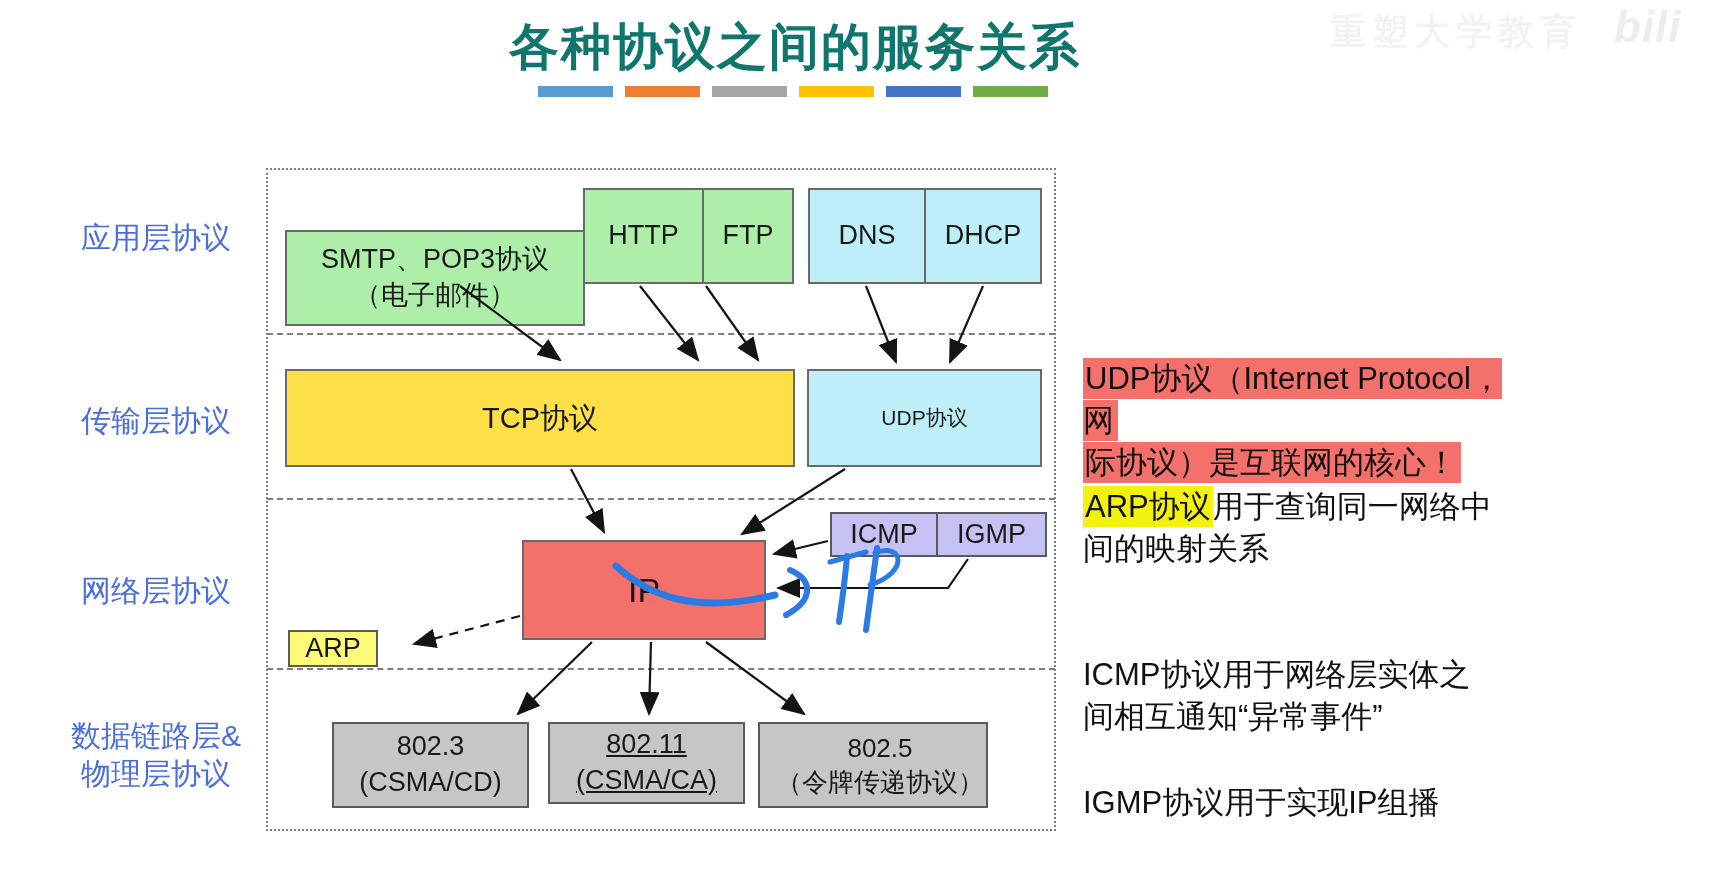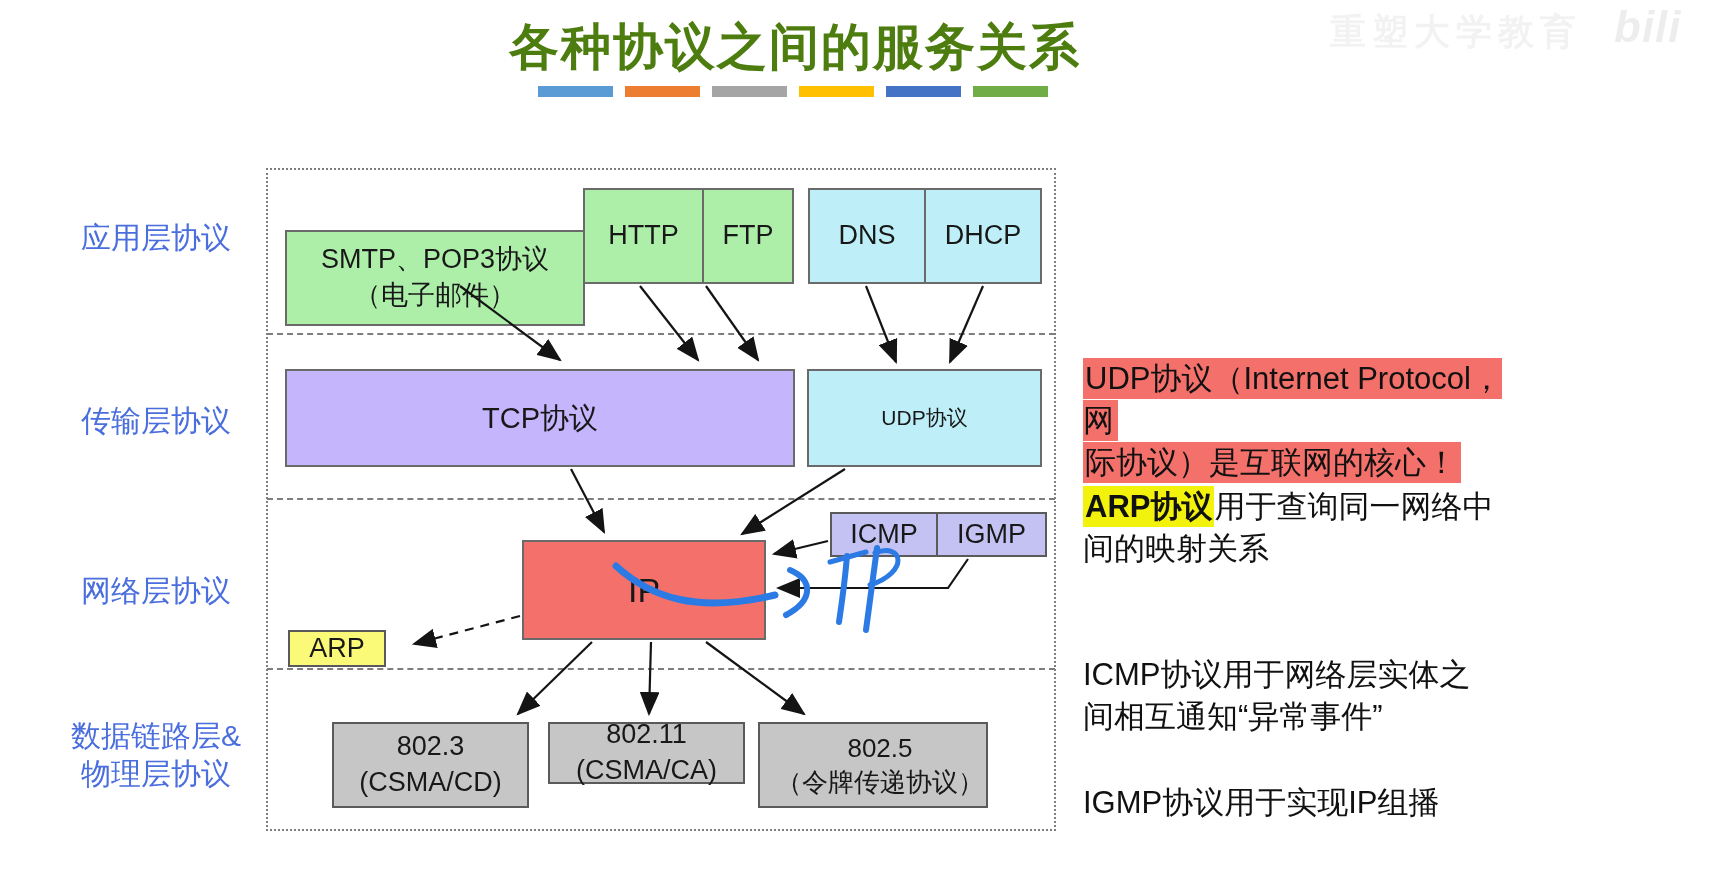--- a/index.html
+++ b/index.html
@@ -2,21 +2,21 @@
 <html><head>
 <meta charset="utf-8">
 <style>
   html,body{margin:0;padding:0;background:#ffffff;}
   .canvas{position:relative;width:1713px;height:872px;background:#ffffff;overflow:hidden;
           font-family:"Liberation Sans",sans-serif;}
 
   
   .title{position:absolute;left:400px;top:14px;width:790px;text-align:center;
          font-family:"Liberation Serif",serif;font-weight:bold;font-size:50px;
-         color:#4d7c0f;letter-spacing:2px;}
+         color:#0f766e;letter-spacing:2px;}
   .bars{position:absolute;left:538px;top:86px;width:510px;height:11px;display:flex;gap:12px;}
   .bars span{display:block;width:75px;height:11px;}
   .bar1{background:#5B9BD5}.bar2{background:#ED7D31}.bar3{background:#A5A5A5}
   .bar4{background:#FFC000}.bar5{background:#4472C4}.bar6{background:#70AD47}
 
   
   .wm-text{position:absolute;left:1330px;top:8px;font-size:36px;font-weight:bold;
            color:rgba(0,0,0,0.05);letter-spacing:6px;}
   .wm-logo{position:absolute;left:1614px;top:2px;font-size:44px;font-weight:bold;
            font-style:italic;color:rgba(0,0,0,0.07);letter-spacing:1px;}
@@ -31,49 +31,49 @@
   .llabel{position:absolute;left:46px;width:220px;text-align:center;color:#4A6EDD;
           font-size:30px;line-height:38px;}
   .llabel1{top:219px}.llabel2{top:402px}.llabel3{top:572px}.llabel4{top:717px}
 
   
   .bx{position:absolute;box-sizing:border-box;border:2px solid #6a6a6a;color:#181818;
       display:flex;flex-direction:column;align-items:center;justify-content:center;
       text-align:center;line-height:1.32;}
   .green{background:#ADEFA9}
   .cyan{background:#BEEFF8}
-  .bgreen{background:#c4b5fd}
+  .bgreen{background:#fde047}
   .salmon{background:#F4716B}
   .purple{background:#C3C2F2;border-color:#5a5a5a}
   .yellow{background:#FAFA78;border-color:#5a5a5a}
   .gray{background:#C6C6C6;border-color:#5a5a5a}
 
   #smtp {left:285px;top:188px;width:300px;height:96px;font-size:27px;margin-top:42px;}
   #http {left:583px;top:188px;width:121px;height:96px;font-size:27px;}
   #ftp  {left:702px;top:188px;width:92px;height:96px;font-size:27px;}
   #dns  {left:808px;top:188px;width:118px;height:96px;font-size:27px;}
   #dhcp {left:924px;top:188px;width:118px;height:96px;font-size:27px;}
   #tcp  {left:285px;top:369px;width:510px;height:98px;font-size:29px;}
   #udp  {left:807px;top:369px;width:235px;height:98px;font-size:21px;}
   #ip   {left:522px;top:540px;width:244px;height:100px;font-size:34px;}
   #icmp {left:830px;top:512px;width:108px;height:45px;font-size:27px;}
   #igmp {left:936px;top:512px;width:111px;height:45px;font-size:27px;}
-  #arp  {left:288px;top:630px;width:98px;height:37px;font-size:27px;}
+  #arp  {left:288px;top:630px;width:90px;height:37px;font-size:27px;}
   #e8023 {left:332px;top:722px;width:197px;height:86px;font-size:27px;}
-  #e80211{left:548px;top:722px;width:197px;height:62px;font-size:27px;}
+  #e80211{left:548px;top:722px;width:197px;height:82px;font-size:27px;text-decoration:underline;}
   #e8025 {left:758px;top:722px;width:230px;height:86px;font-size:26px;padding-left:14px;}
 
   
   .note{position:absolute;left:1083px;width:430px;font-size:31px;line-height:42px;color:#111;}
   #note-ip{top:358px}
   #note-arp{top:486px}
   #note-icmp{top:654px}
   #note-igmp{top:782px}
   .hl-red{background:#F4716B;padding:3px 4px 3px 2px;}
-  .hl-yellow{background:#F2F20C;padding:3px 2px;font-weight:bold;}
+  .hl-yellow{background:#F2F20C;padding:3px 2px;}
 
   svg.overlay{position:absolute;left:0;top:0;pointer-events:none;}
 </style>
 </head>
 <body>
 
 <div class="canvas">
 
   <div class="title">各种协议之间的服务关系</div>
 

